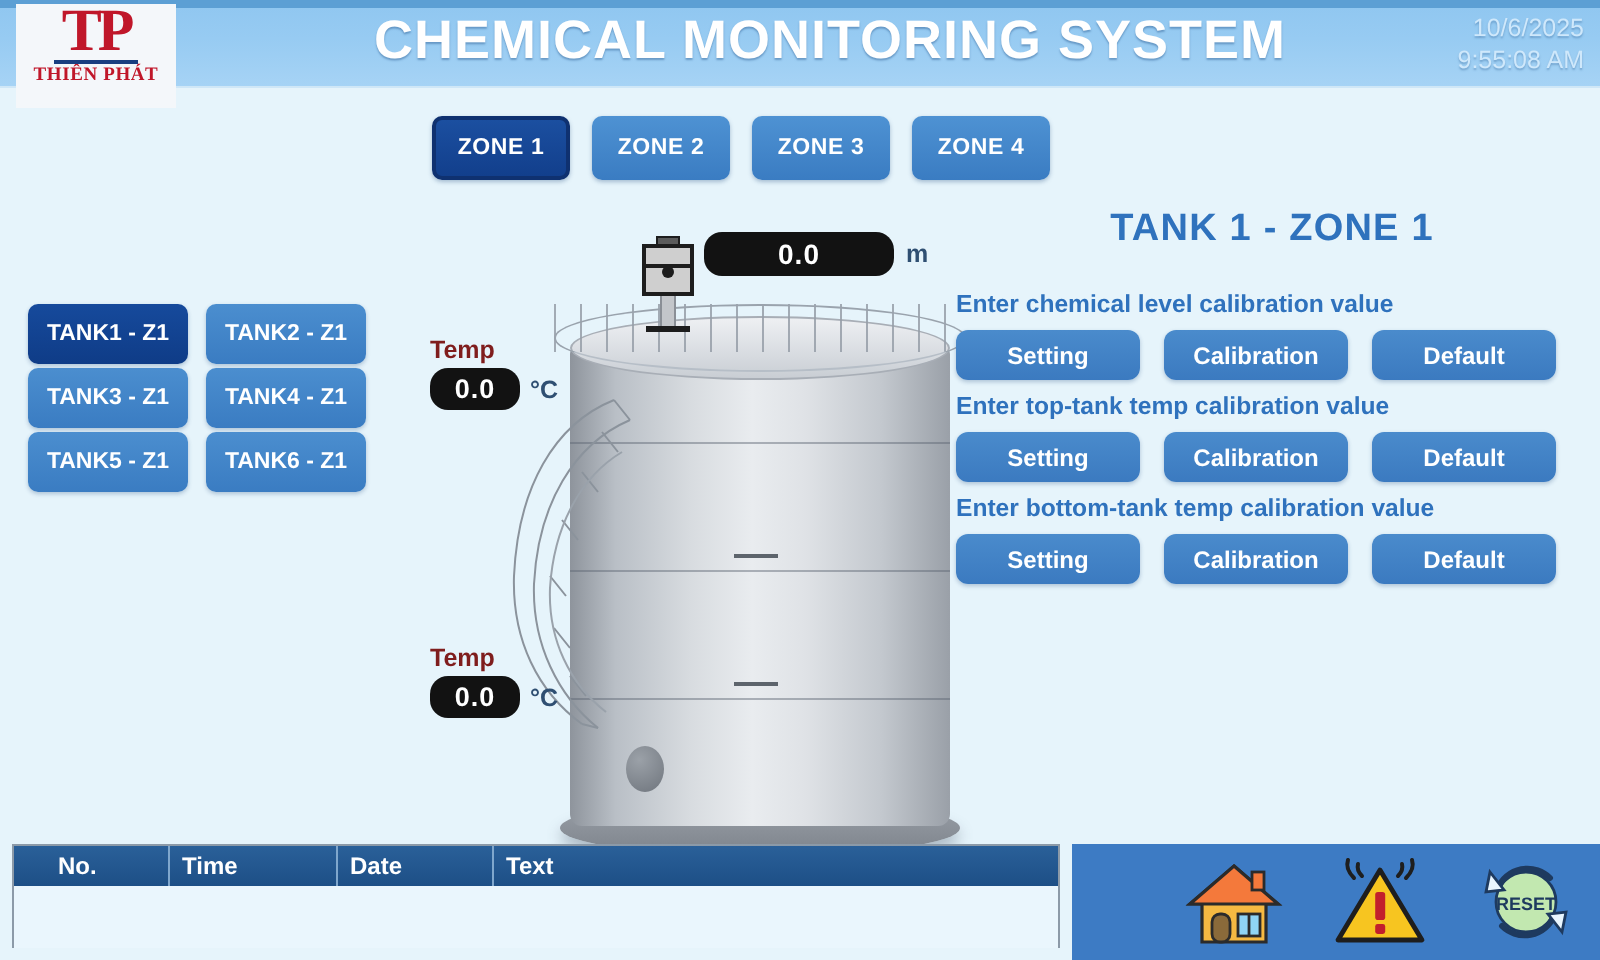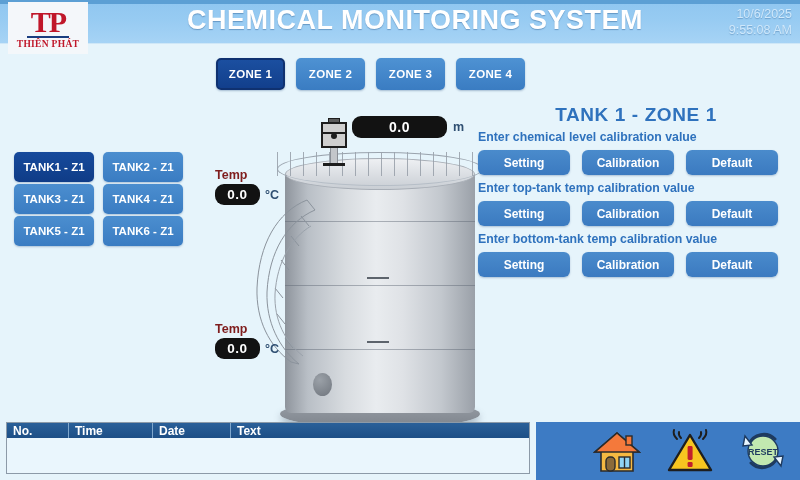--- a/index.html
+++ b/index.html
@@ -17,21 +17,21 @@
     background: linear-gradient(180deg, #8fc6f0 0%, #97cbf2 45%, #a6d3f5 100%);
     border-bottom: 1px solid #cfe7f7;
   }
   .header::before{
     content:""; position:absolute; left:0; top:0; width:800px; height:4px;
     background:#5c9fd4;
   }
   .logo {
     position: absolute; left: 8px; top: 2px; width: 80px; height: 52px;
     background: #f4f7fa;
-    display: flex; flex-direction: column; align-items: center; justify-content: center;
+    display: flex; flex-direction: column; align-items: center; justify-content: flex-start;
   }
   .logo-mark {
     font-family: "Liberation Serif", serif;
     font-weight: bold; font-size: 30px; color: #c0172a;
     line-height: 28px; letter-spacing: -2px;
     position: relative;
   }
   .logo-mark .bar {
     position:absolute; left:-4px; right:-4px; bottom:-2px; height:2px; background:#1a3e80;
   }
@@ -161,21 +161,21 @@
   .temp-top { left: 215px; top: 168px; }
   .temp-bottom { left: 215px; top: 322px; }
   .temp-label { font-size: 12.5px; font-weight: bold; color: #7f1d1d; margin-bottom: 2px; }
   .temp-line { display: flex; align-items: center; gap: 5px; }
   .lcd-temp { width: 45px; height: 21px; font-size: 13.5px; }
 
   
   .panel { position: absolute; left: 478px; top: 104px; width: 316px; }
   .panel-title {
     text-align: center; font-size: 19px; font-weight: bold; color: #2f72bd;
-    letter-spacing: .6px; margin-bottom: 4px;
+    letter-spacing: .6px; margin-bottom: 19px;
   }
   .cal-group { margin-bottom: 6px; }
   .cal-label {
     font-size: 12.3px; font-weight: bold; color: #2f72bd; margin-bottom: 6px;
   }
   .cal-row { display: flex; gap: 12px; }
   .cal-btn {
     height: 25px; border-radius: 6px;
     background: linear-gradient(180deg, #4a8bcc 0%, #3b7ac0 100%);
     color: #fff; font-size: 12px; font-weight: bold;
@@ -186,22 +186,23 @@
   .cal-btn:nth-child(1) { width: 92px; }
   .cal-btn:nth-child(2) { width: 92px; }
   .cal-btn:nth-child(3) { width: 92px; }
 
   
   .alarm-table {
     position: absolute; left: 6px; top: 422px; width: 524px; height: 52px;
     background: #eaf6fd; border: 1px solid #8c9aa8;
   }
   .alarm-head {
-    display: flex; height: 15px;
+    display: flex; height: 20px;
     background: linear-gradient(180deg,#2a6099 0%, #1d4f86 100%);
+    padding-left: 16px;
   }
   .alarm-head div {
     color: #fff; font-size: 12px; font-weight: bold;
     padding-left: 6px; display: flex; align-items: center;
     border-right: 1px solid #7fa7cd;
   }
   .col-no { width: 62px; }
   .col-time { width: 84px; }
   .col-date { width: 78px; }
   .col-text { flex: 1; border-right: none !important; }

